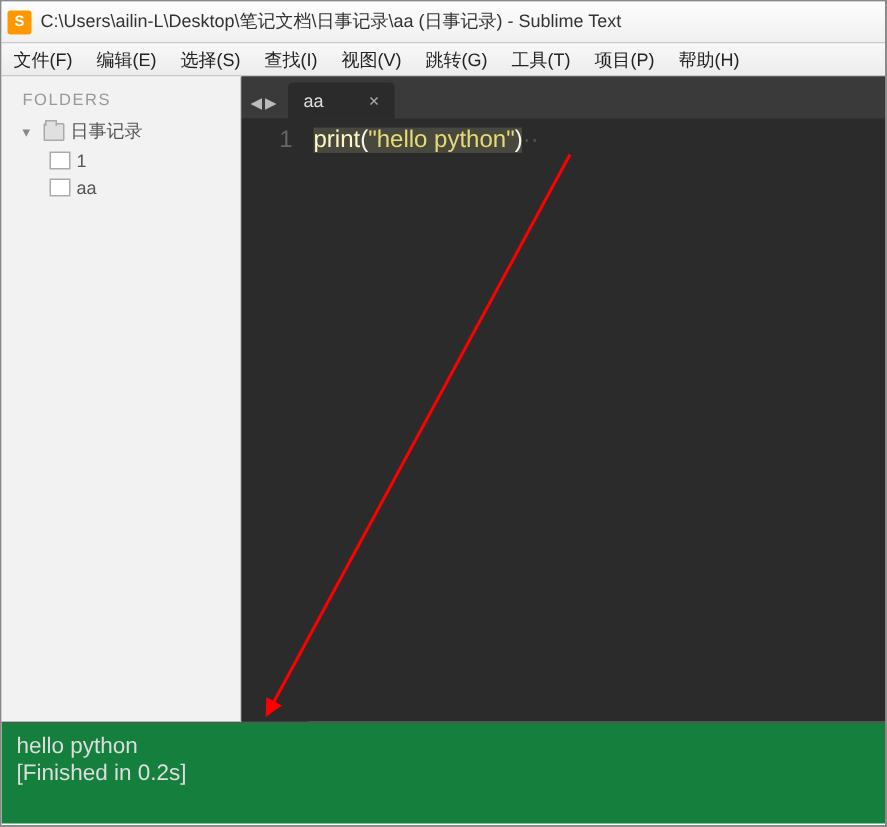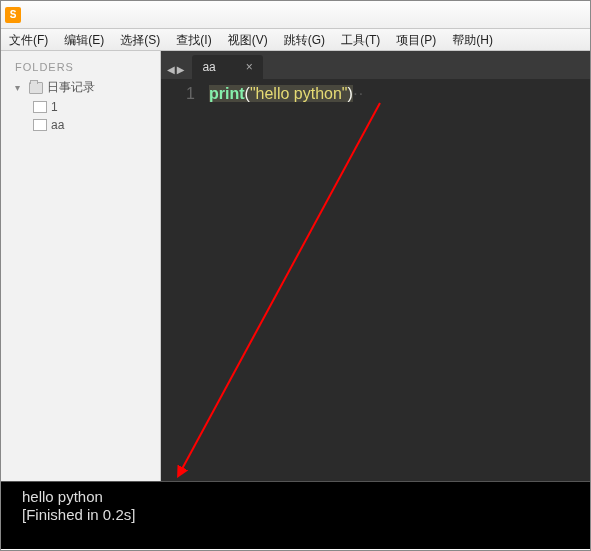--- a/index.html
+++ b/index.html
@@ -31,37 +31,38 @@
   
   .editor { flex: 1; background: #2b2b2b; display: flex; flex-direction: column; position: relative; }
   .tab-strip { height: 28px; background: #3a3a3a; display: flex; align-items: flex-end; padding-left: 6px; gap: 2px; }
   .tab-nav { display: flex; gap: 2px; align-items: center; padding: 0 6px 4px 0; color: #bbb; font-size: 10px; }
   .tab { background: #4a4a4a; color: #ddd; font-size: 12px; height: 24px; display: flex; align-items: center; padding: 0 10px; gap: 30px; border-top-left-radius: 3px; border-top-right-radius: 3px; }
   .tab.active { background: #2b2b2b; }
   .tab .x { color: #aaa; font-size: 12px; cursor: pointer; }
   .code-area { flex: 1; display: flex; font-family: Consolas, monospace; font-size: 16px; }
   .gutter { width: 44px; background: #2b2b2b; color: #666; text-align: right; padding: 6px 10px 0 0; }
   .code { flex: 1; padding: 6px 0 0 4px; color: #ccc; white-space: pre; position: relative; }
-  .tok-fn   { color: #86efac; font-weight: bold; }
+  .tok-fn   { color: #fef9c3; }
   .tok-punc { color: #f8f8f2; }
   .tok-str  { color: #e6db74; }
   .sel      { background: #49483e; }
   .caret-dots { color: #555; }
 
   
   .arrow-svg { position: absolute; left: 0; top: 0; width: 100%; height: 100%; pointer-events: none; }
 
   
-  .console { height: 68px; background: #000000; color: #ddd; font-family: Consolas, monospace; font-size: 15px; padding: 6px 21px; border-top: 1px solid #555; white-space: pre; }
+  .console { height: 68px; background: #15803d; color: #ddd; font-family: Consolas, monospace; font-size: 15px; padding: 6px 10px; border-top: 1px solid #555; white-space: pre; }
 </style>
 </head>
 <body>
 
 <div class="title-bar">
   <span class="app-icon">S</span>
+  <span class="title-text">C:\Users\ailin-L\Desktop\笔记文档\日事记录\aa (日事记录) - Sublime Text</span>
 </div>
 
 <div class="menu-bar">
   <div class="menu-item">文件(F)</div>
   <div class="menu-item">编辑(E)</div>
   <div class="menu-item">选择(S)</div>
   <div class="menu-item">查找(I)</div>
   <div class="menu-item">视图(V)</div>
   <div class="menu-item">跳转(G)</div>
   <div class="menu-item">工具(T)</div>

